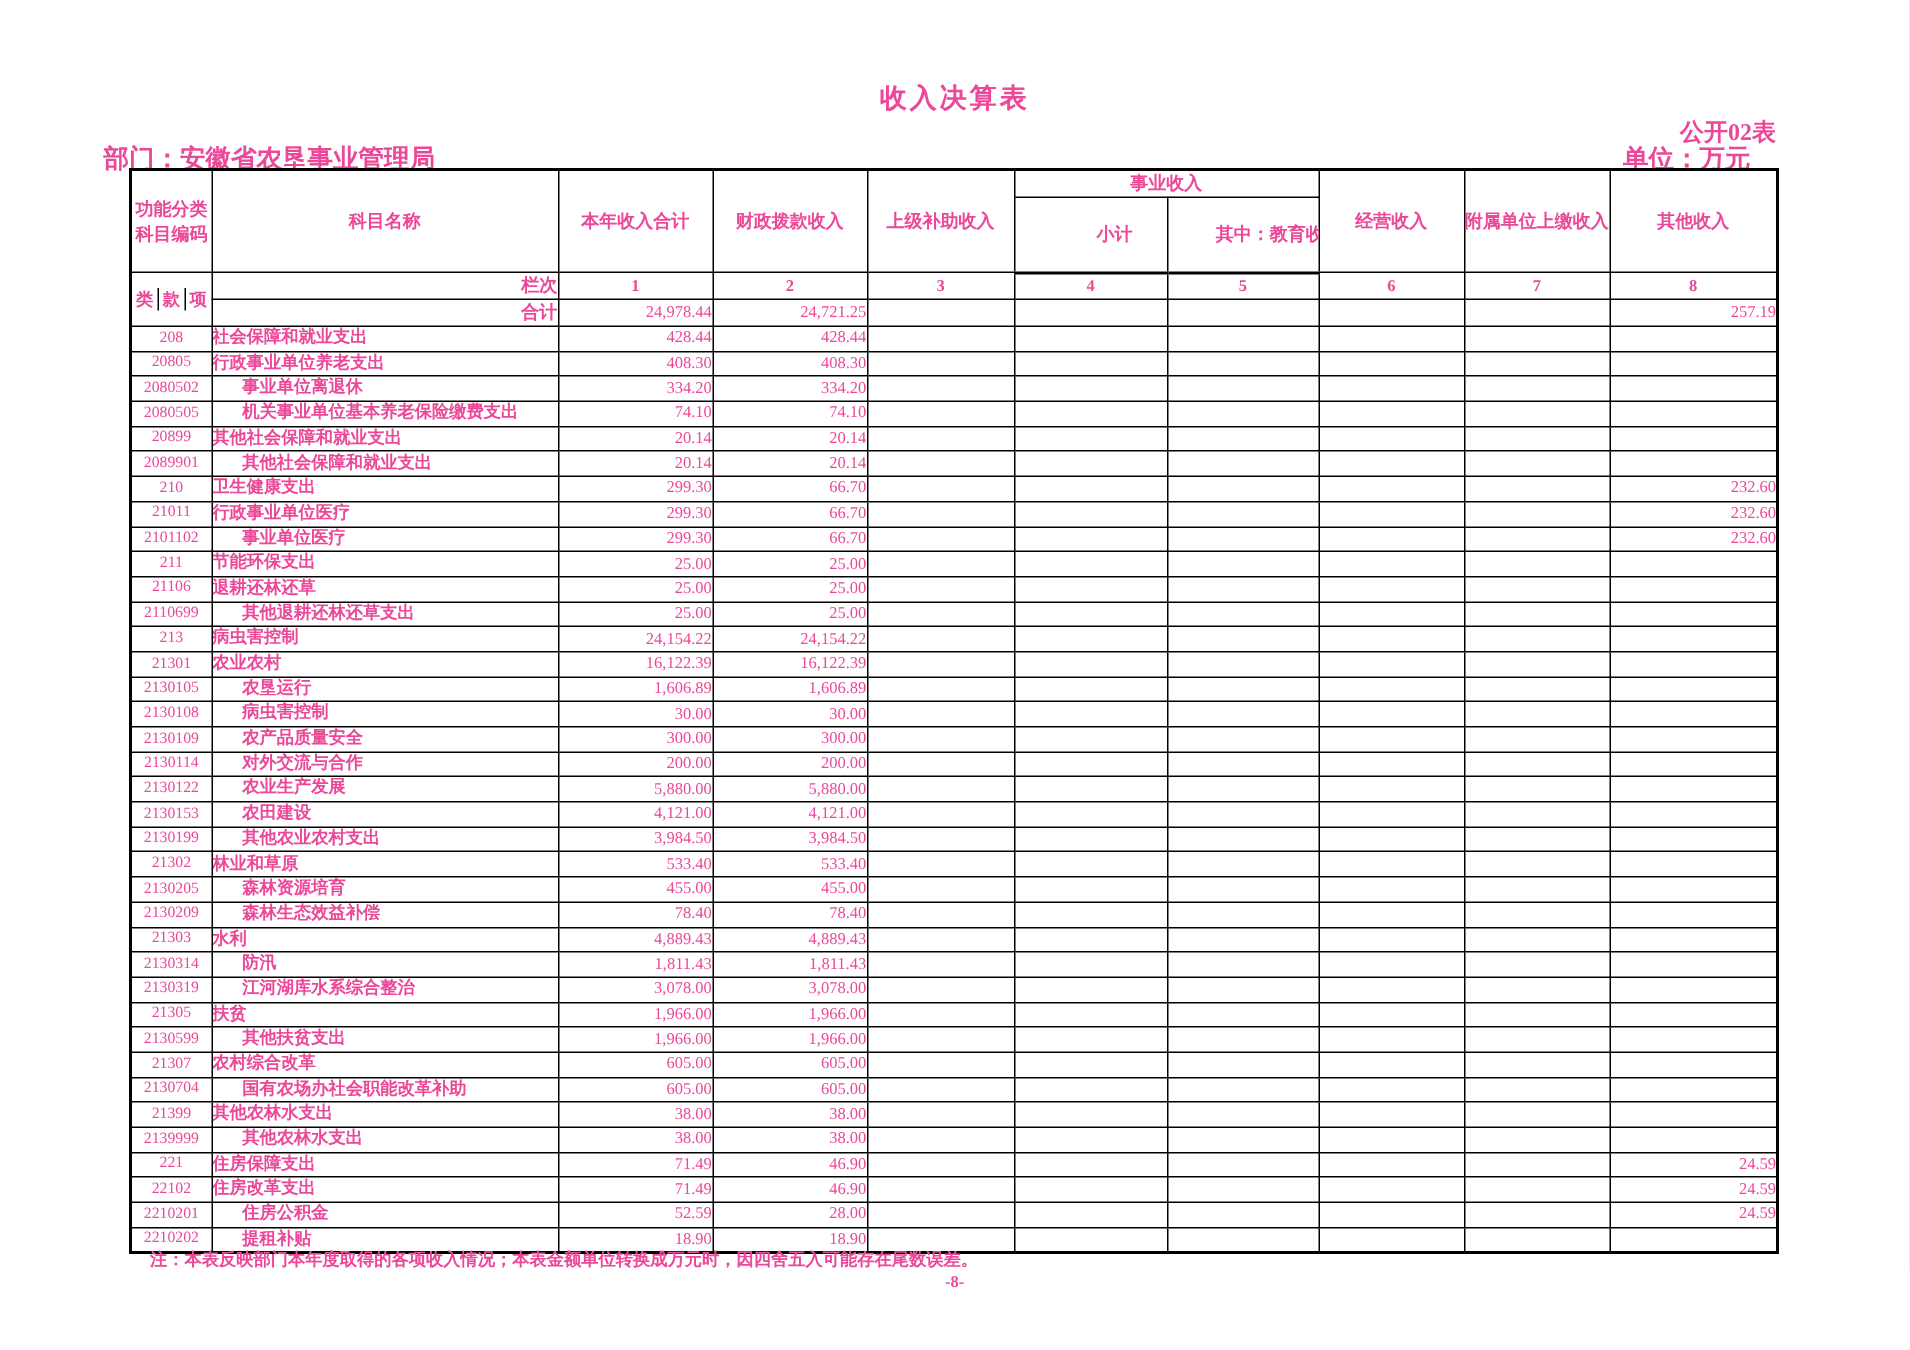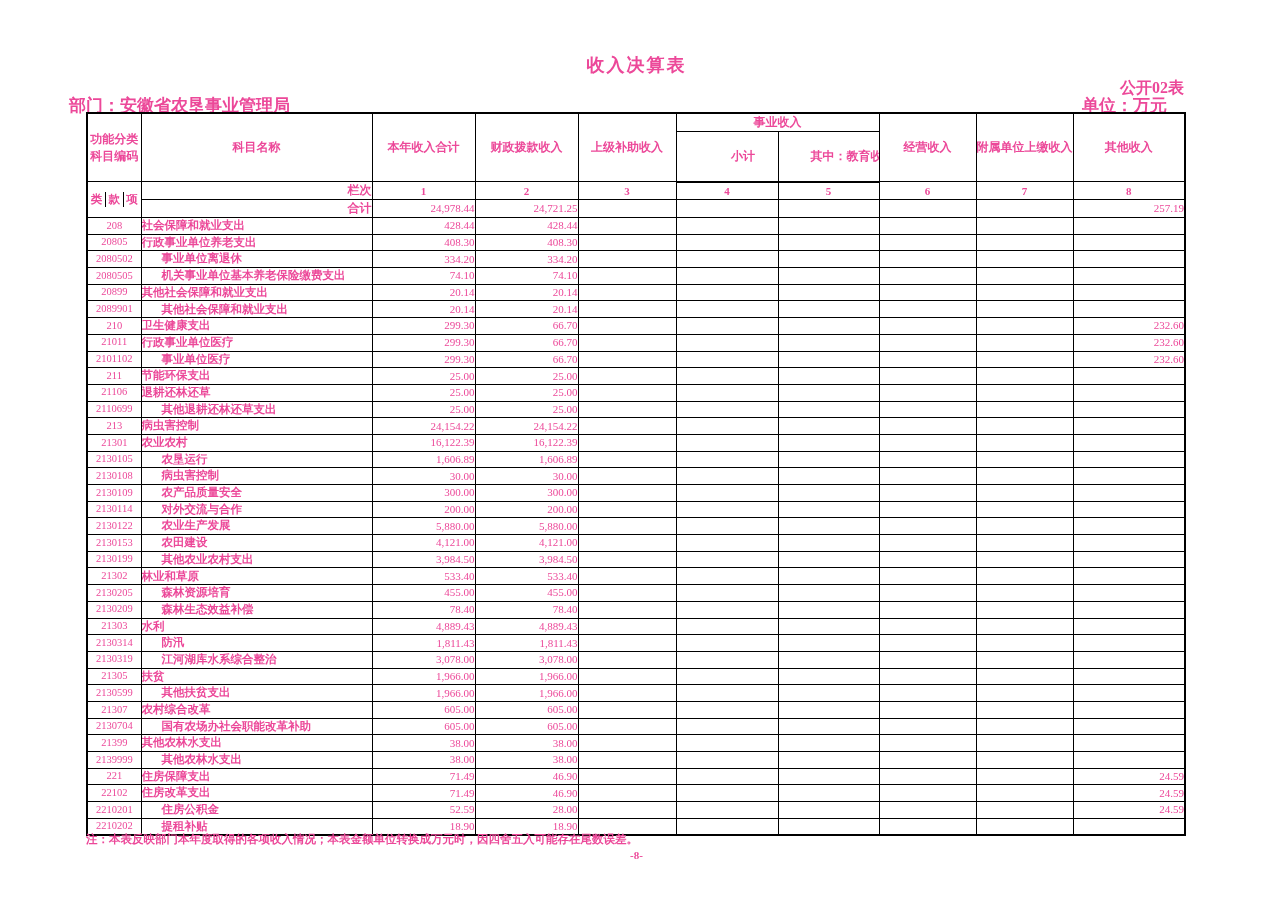--- a/index.html
+++ b/index.html
@@ -59,21 +59,21 @@
   td.colnum { text-align:center; font-weight:bold; font-size:11px; }
   tbody tr { height:16.7px; }
   td.num { text-align:right; padding-right:3px; font-size:11px; line-height:1; }
   td.code { text-align:center; padding-left:2px; font-size:10.5px; line-height:1; }
   td.name {
     text-align:left; padding-left:4px; font-size:11.5px; line-height:1;
     font-weight:bold; font-family:"Liberation Sans","DejaVu Sans",sans-serif;
   }
   td.name.ind { padding-left:20px; }
   .note {
-    position:absolute; top:832px; left:86px; width:1098px;
+    position:absolute; top:832px; left:100px; width:1098px;
     font-size:11.5px; font-weight:bold;
     font-family:"Liberation Sans","DejaVu Sans",sans-serif;
   }
   .page-num {
     position:absolute; top:849px; left:0; width:1273px;
     text-align:center; font-size:11px; font-weight:bold;
   }
 </style>
 </head>
 <body>

